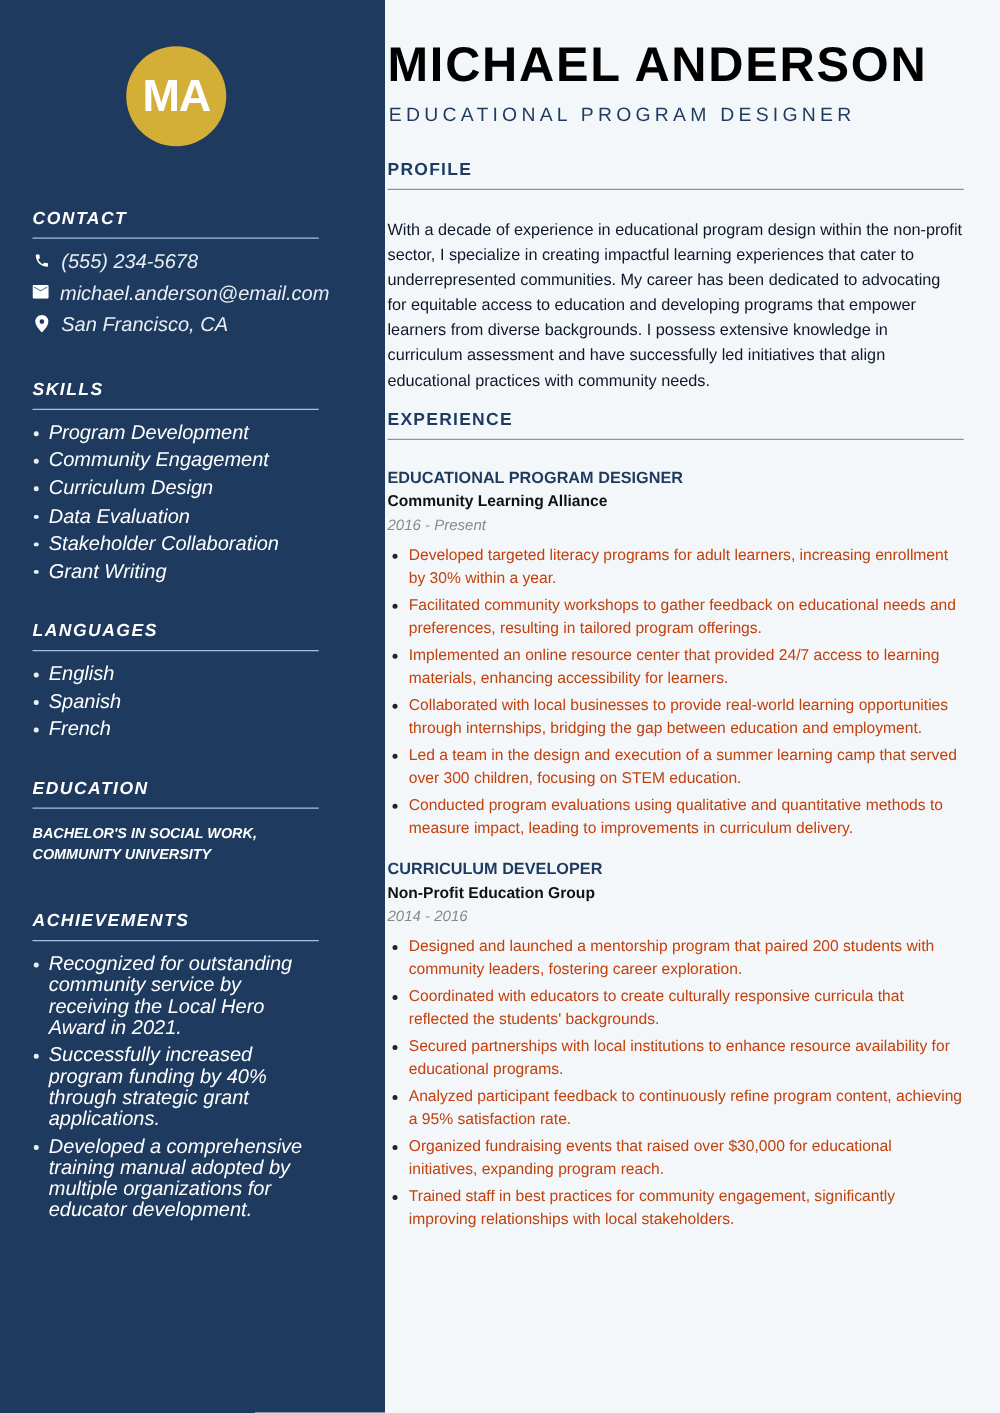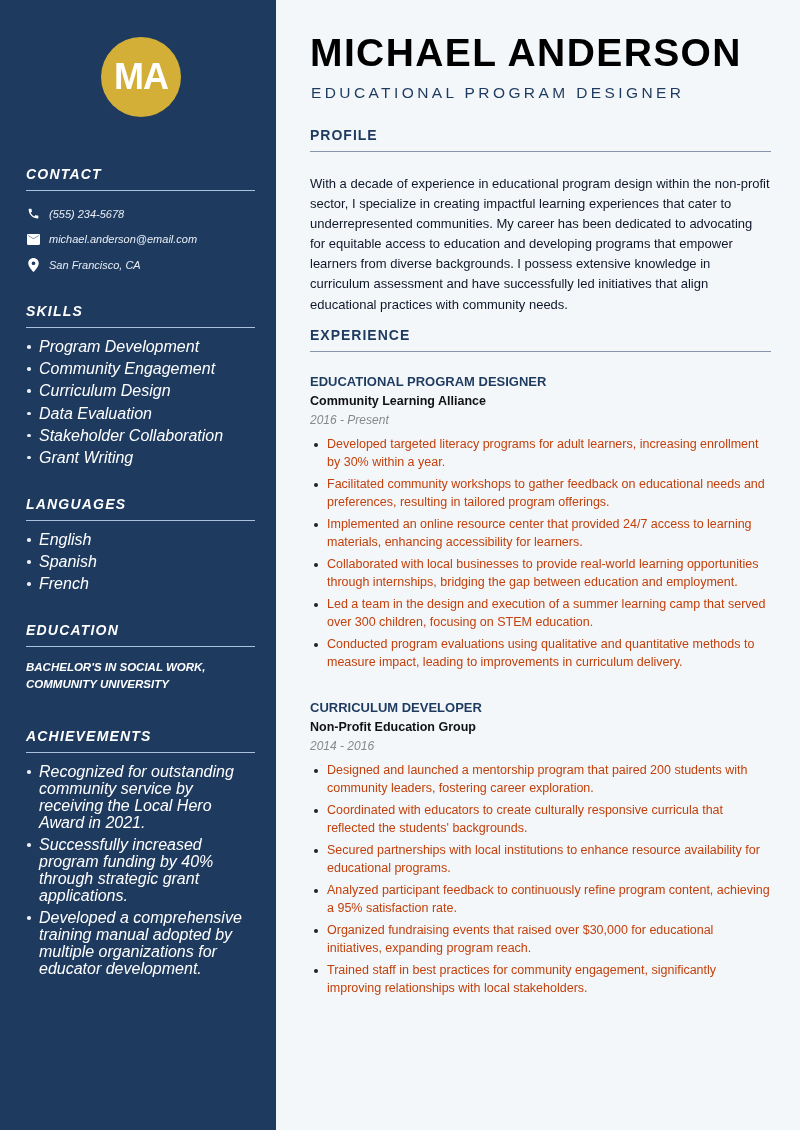--- a/index.html
+++ b/index.html
@@ -5,21 +5,21 @@
     * { box-sizing: border-box; margin: 0; padding: 0; }
     html, body { width: 800px; height: 1130px; }
     body {
       font-family: "Liberation Sans", "DejaVu Sans", sans-serif;
       background: #f4f7fa;
       position: relative;
       overflow: hidden;
     }
     .sidebar {
       position: absolute; left: 0; top: 0;
-      width: 276px; height: 1130px;
+      width: 308px; height: 1130px;
       background: #1e3a5f;
       color: #ffffff;
       padding: 0 26px;
     }
     .avatar {
       position: absolute;
       left: 101px; top: 37px;
       width: 80px; height: 80px;
       border-radius: 50%;
       background: #d4af37;
@@ -32,22 +32,22 @@
     .side-section { position: absolute; left: 26px; width: 229px; font-style: italic; }
     .side-title {
       font-size: 14px;
       font-weight: bold;
       letter-spacing: 1.2px;
       padding-bottom: 8px;
       border-bottom: 1.5px solid #a9c0de;
       margin-bottom: 10px;
     }
     .contact-row {
-      display: flex; align-items: center;
-      font-size: 11px;
+      display: flex; 
+      font-size: 16px;
       color: #e9eef5;
       height: 25.5px;
     }
     .contact-row .ic {
       width: 14px; height: 14px; margin-right: 9px;
       display: inline-flex; align-items: center; justify-content: center;
     }
     .side-list { list-style: none; }
     .side-list li {
       position: relative;
@@ -216,21 +216,21 @@
       <ul class="bullets">
         <li>Developed targeted literacy programs for adult learners, increasing enrollment by 30% within a year.</li>
         <li>Facilitated community workshops to gather feedback on educational needs and preferences, resulting in tailored program offerings.</li>
         <li>Implemented an online resource center that provided 24/7 access to learning materials, enhancing accessibility for learners.</li>
         <li>Collaborated with local businesses to provide real-world learning opportunities through internships, bridging the gap between education and employment.</li>
         <li>Led a team in the design and execution of a summer learning camp that served over 300 children, focusing on STEM education.</li>
         <li>Conducted program evaluations using qualitative and quantitative methods to measure impact, leading to improvements in curriculum delivery.</li>
       </ul>
     </div>
 
-    <div style="margin-top:29px;">
+    <div style="margin-top:16px;">
       <div class="job-title">CURRICULUM DEVELOPER</div>
       <div class="job-org">Non-Profit Education Group</div>
       <div class="job-dates">2014 - 2016</div>
       <ul class="bullets">
         <li>Designed and launched a mentorship program that paired 200 students with community leaders, fostering career exploration.</li>
         <li>Coordinated with educators to create culturally responsive curricula that reflected the students' backgrounds.</li>
         <li>Secured partnerships with local institutions to enhance resource availability for educational programs.</li>
         <li>Analyzed participant feedback to continuously refine program content, achieving a 95% satisfaction rate.</li>
         <li>Organized fundraising events that raised over $30,000 for educational initiatives, expanding program reach.</li>
         <li>Trained staff in best practices for community engagement, significantly improving relationships with local stakeholders.</li>

